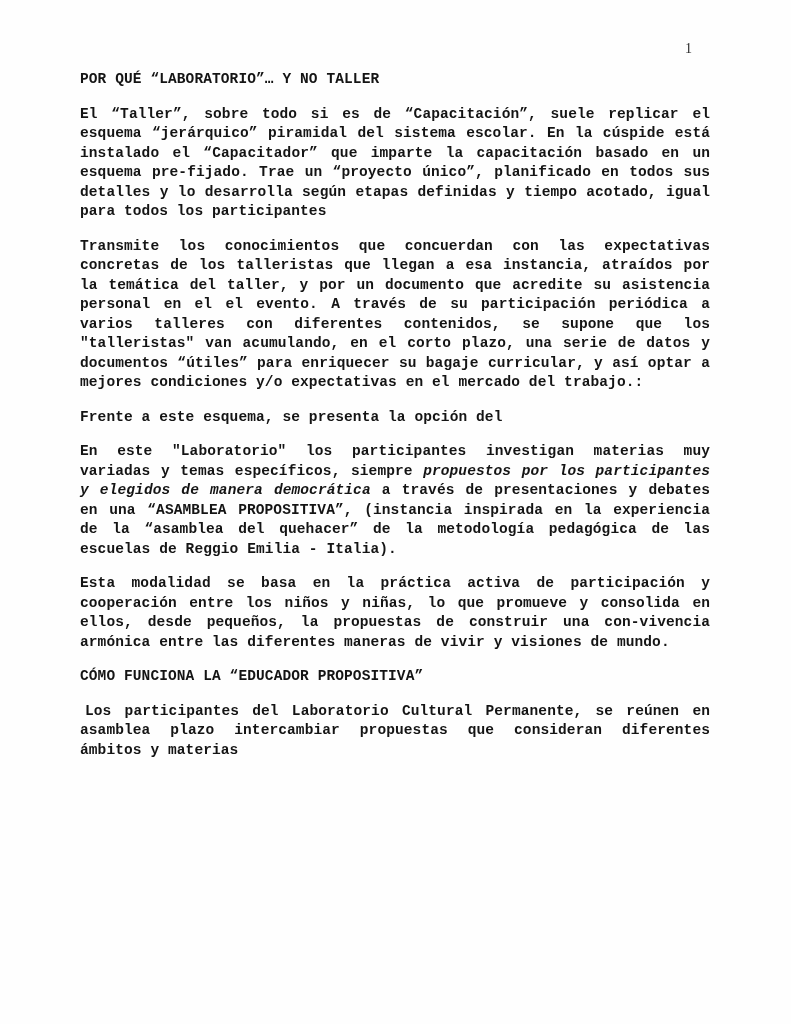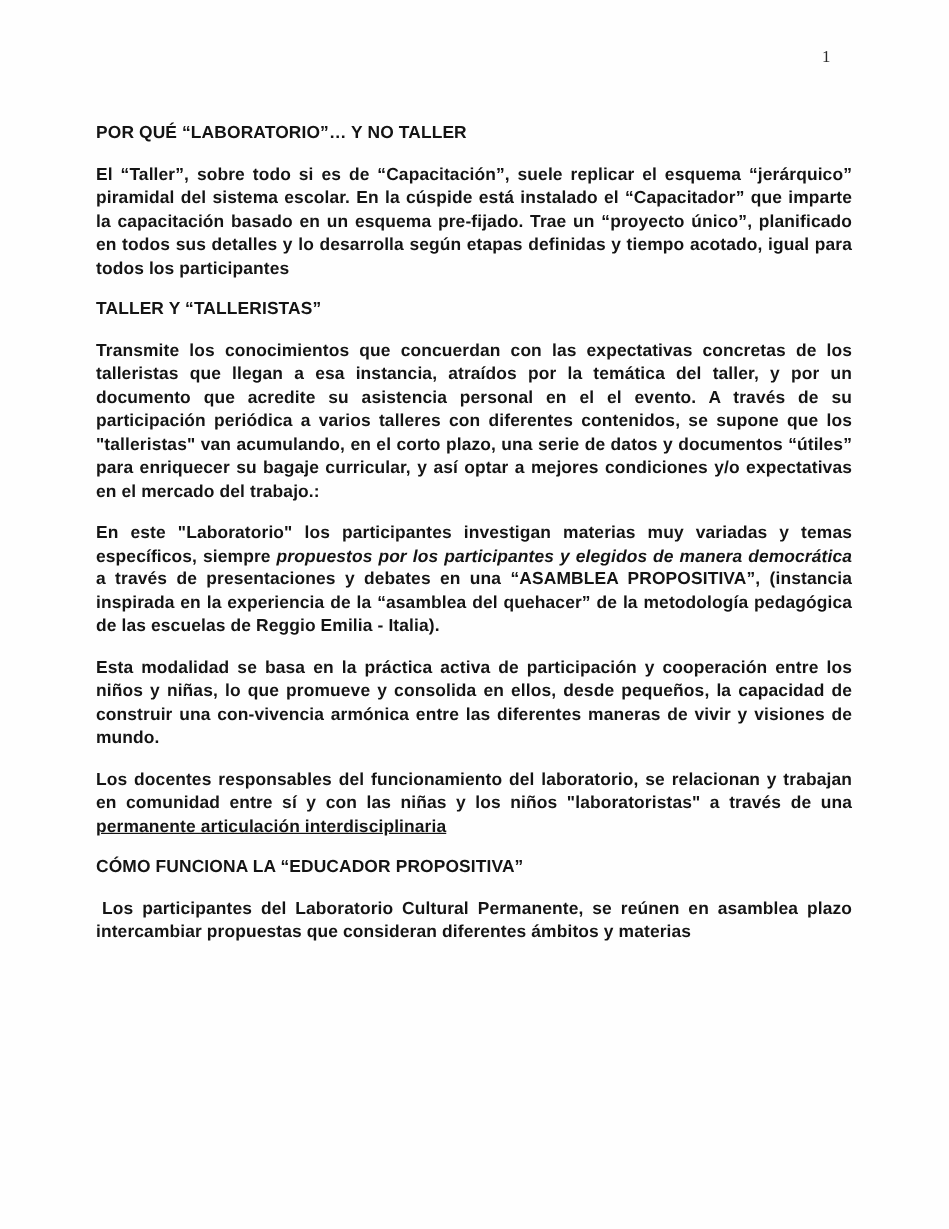--- a/index.html
+++ b/index.html
@@ -17,22 +17,23 @@
     top: 41px;
     left: 685px;
     font-family: "Liberation Serif", serif;
     font-size: 14px;
     font-weight: 400;
     color: #2a2a2a;
   }
   .content {
     position: absolute;
     left: 80px;
-    top: 102px;
+    top: 70px;
     width: 630px;
+    font-family: Liberation Mono, monospace;
   }
   .content p, .content h1, .content h2, .content h3 {
     font-size: 14.5px;
     font-weight: 700;
     line-height: 19.5px;
     letter-spacing: 0.1px;
     margin: 0 0 15px 0;
   }
   .content p { text-align: justify; }
   .content h1, .content h2, .content h3 { text-align: left; }
@@ -45,30 +46,29 @@
 
 <div class="page">
   <div class="page-number">1</div>
 
   <div class="content">
     <h1>POR QUÉ “LABORATORIO”… Y NO TALLER</h1>
 
 
     <p>El “Taller”, sobre todo si es de “Capacitación”, suele replicar el esquema “jerárquico” piramidal del sistema escolar. En la cúspide está instalado el “Capacitador” que imparte la capacitación basado en  un esquema pre-fijado. Trae un “proyecto único”, planificado en todos sus detalles y lo desarrolla según etapas definidas y tiempo acotado, igual para todos los participantes</p>
 
-    <h3>TALLER Y “TALLERISTAS”</h3>
 
     <p>Transmite los conocimientos que concuerdan con las expectativas concretas de los talleristas que llegan a esa instancia, atraídos por la temática del taller, y por un documento que acredite su asistencia personal en el el evento. A través de su participación periódica a varios talleres con diferentes contenidos, se supone que los "talleristas" van acumulando, en el corto plazo, una serie de datos y documentos “útiles” para enriquecer su bagaje curricular, y así optar a mejores condiciones y/o expectativas en el mercado del trabajo.:</p>
 
 
+    <p>Frente a este esquema, se presenta la opción del</p>
 
 
     <p><span>En este "Laboratorio" los participantes investigan materias muy variadas y  temas específicos, siempre </span><em>propuestos por los participantes y elegidos de manera democrática</em><span> a través de presentaciones y debates en una “ASAMBLEA PROPOSITIVA”, (instancia inspirada en la experiencia de  la “asamblea del quehacer” de la metodología pedagógica de las escuelas de Reggio Emilia -  Italia).</span></p>
 
-    <p>Esta modalidad se basa en la práctica activa de participación y cooperación entre los niños y niñas, lo que promueve y consolida en ellos, desde pequeños, la capacidad de construir una con-vivencia armónica entre las diferentes maneras de vivir y visiones de mundo.</p>
+    <p>Esta modalidad se basa en la práctica activa de participación y cooperación entre los niños y niñas, lo que promueve y consolida en ellos, desde pequeños, la propuestas de construir una con-vivencia armónica entre las diferentes maneras de vivir y visiones de mundo.</p>
 
-    <p><span>Los docentes responsables del funcionamiento del laboratorio, se relacionan y trabajan en comunidad entre sí y con las niñas y los niños  "laboratoristas" a través de una </span><span class="u">permanente articulación interdisciplinaria</span></p>
 
     <h3>CÓMO FUNCIONA LA “EDUCADOR PROPOSITIVA”</h3>
 
     <p class="indent">Los participantes del Laboratorio Cultural Permanente, se reúnen en asamblea plazo intercambiar propuestas que consideran diferentes ámbitos y materias</p>
   </div>
 </div>
 
 </body></html>

